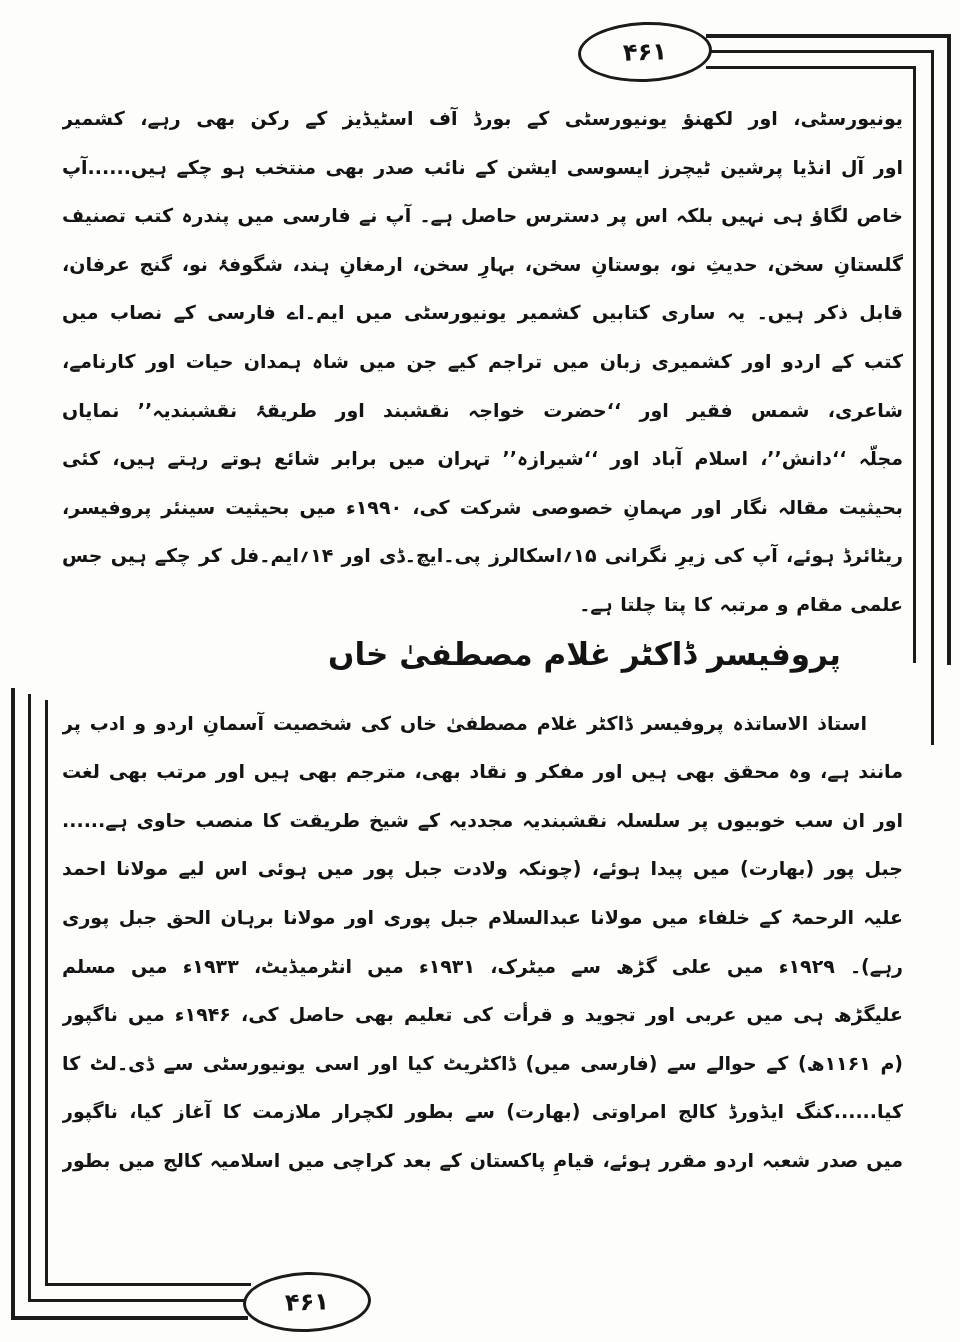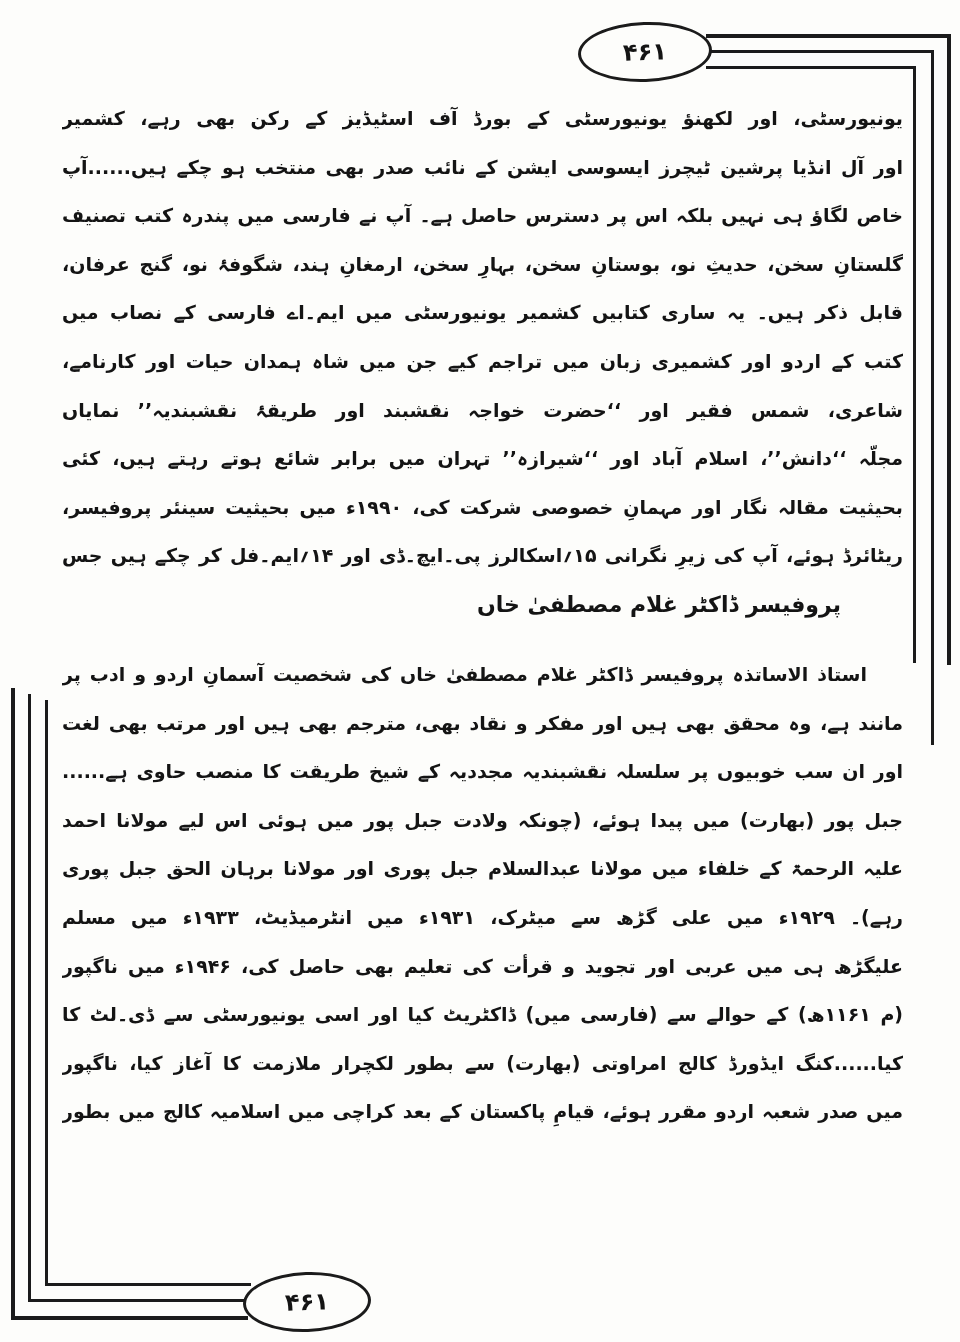--- a/index.html
+++ b/index.html
@@ -71,21 +71,21 @@
   .line.para-end { text-align-last: start; }
 
   .section-heading {
     height: 58px;
     line-height: 58px;
     margin-top: -4px;
     margin-bottom: 16px;
     padding-left: 0;
     padding-right: 62px;   
     text-align: right;
-    font-size: 22px;
+    font-size: 31px;
     font-weight: bold;
     overflow: hidden;
   }
 </style>
 </head>
 <body>
 
 <div class="corner tr-outer"></div>
 <div class="corner tr-middle"></div>
 <div class="corner tr-inner"></div>
@@ -107,20 +107,21 @@
     <div class="line">یونیورسٹی، اور لکھنؤ یونیورسٹی کے بورڈ آف اسٹیڈیز کے رکن بھی رہے، کشمیر یونیورسٹی کے متبادل وائس چانسلر</div>
     <div class="line">اور آل انڈیا پرشین ٹیچرز ایسوسی ایشن کے نائب صدر بھی منتخب ہو چکے ہیں......آپ کو فارسی زبان و ادب سے</div>
     <div class="line">خاص لگاؤ ہی نہیں بلکہ اس پر دسترس حاصل ہے۔ آپ نے فارسی میں پندرہ کتب تصنیف کی ہیں۔ جن میں</div>
     <div class="line">گلستانِ سخن، حدیثِ نو، بوستانِ سخن، بہارِ سخن، ارمغانِ ہند، شگوفۂ نو، گنج عرفان، بوستانِ ادب اور بہارِ ادب،</div>
     <div class="line">قابل ذکر ہیں۔ یہ ساری کتابیں کشمیر یونیورسٹی میں ایم۔اے فارسی کے نصاب میں شامل ہیں۔ جبکہ متعدد</div>
     <div class="line">کتب کے اردو اور کشمیری زبان میں تراجم کیے جن میں شاہ ہمدان حیات اور کارنامے، مولانا جامی کی</div>
     <div class="line">شاعری، شمس فقیر اور ‘‘حضرت خواجہ نقشبند اور طریقۂ نقشبندیہ’’ نمایاں ہیں......آپ کے علمی فارسی مقالات</div>
     <div class="line">مجلّہ ‘‘دانش’’، اسلام آباد اور ‘‘شیرازہ’’ تہران میں برابر شائع ہوتے رہتے ہیں، کئی عالمی سمینار و کانفرنس میں</div>
     <div class="line">بحیثیت مقالہ نگار اور مہمانِ خصوصی شرکت کی، ۱۹۹۰ء میں بحیثیت سینئر پروفیسر، کشمیر یونیورسٹی سے</div>
     <div class="line">ریٹائرڈ ہوئے، آپ کی زیرِ نگرانی ۱۵؍اسکالرز پی۔ایچ۔ڈی اور ۱۴؍ایم۔فل کر چکے ہیں جس سے آپ کے</div>
+    <div class="line para-end">علمی مقام و مرتبہ کا پتا چلتا ہے۔</div>
   </div>
 
   <div class="section-heading">پروفیسر ڈاکٹر غلام مصطفیٰ خاں</div>
 
   <div>
     <div class="line indent">استاذ الاساتذہ پروفیسر ڈاکٹر غلام مصطفیٰ خاں کی شخصیت آسمانِ اردو و ادب پر ایک درخشاں ستارے کی</div>
     <div class="line">مانند ہے، وہ محقق بھی ہیں اور مفکر و نقاد بھی، مترجم بھی ہیں اور مرتب بھی لغت نویس بھی ہیں اور قواعد داں بھی</div>
     <div class="line">اور ان سب خوبیوں پر سلسلہ نقشبندیہ مجددیہ کے شیخ طریقت کا منصب حاوی ہے...... یکم جولائی ۱۹۱۲ء کو</div>
     <div class="line">جبل پور (بھارت) میں پیدا ہوئے، (چونکہ ولادت جبل پور میں ہوئی اس لیے مولانا احمد رضا خاں بریلوی</div>
     <div class="line">علیہ الرحمۃ کے خلفاء میں مولانا عبدالسلام جبل پوری اور مولانا برہان الحق جبل پوری سے خاص تعلقات</div>

